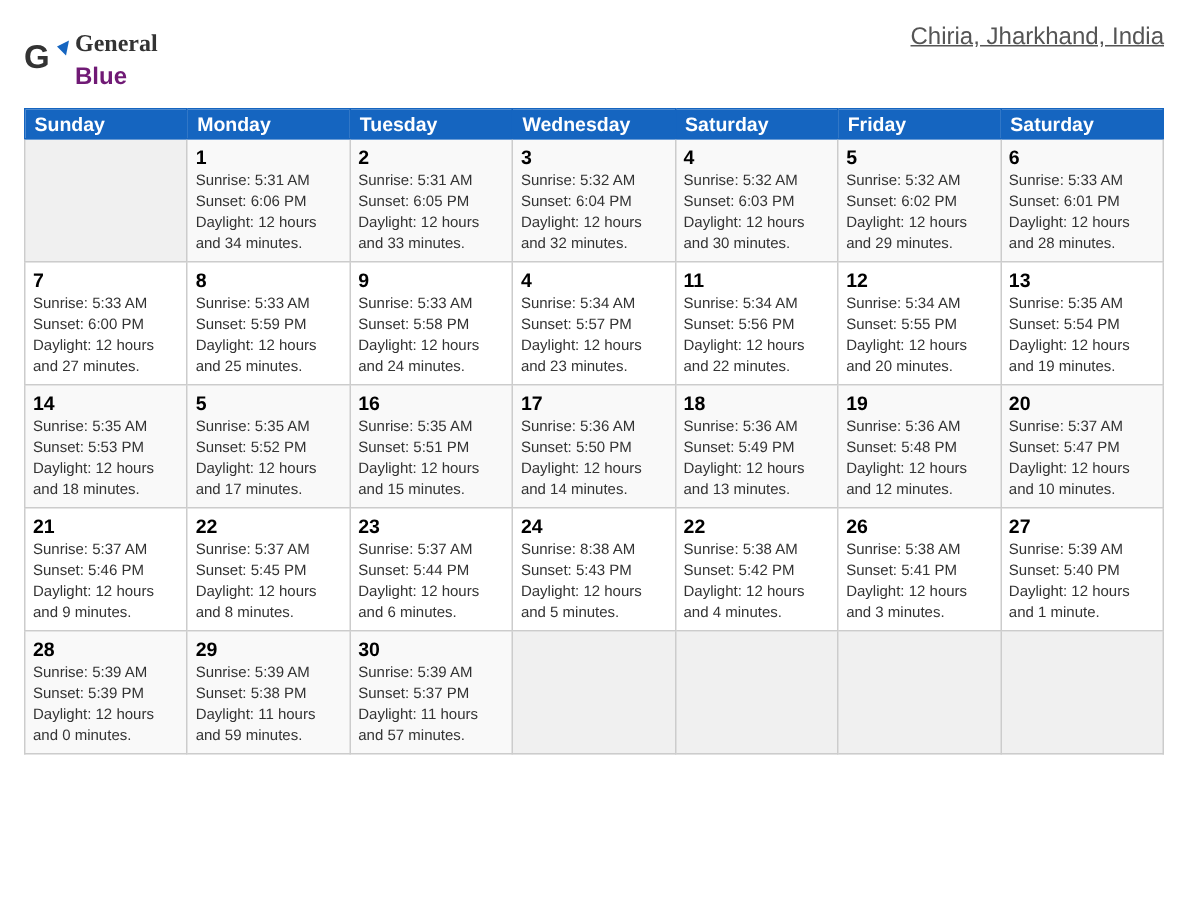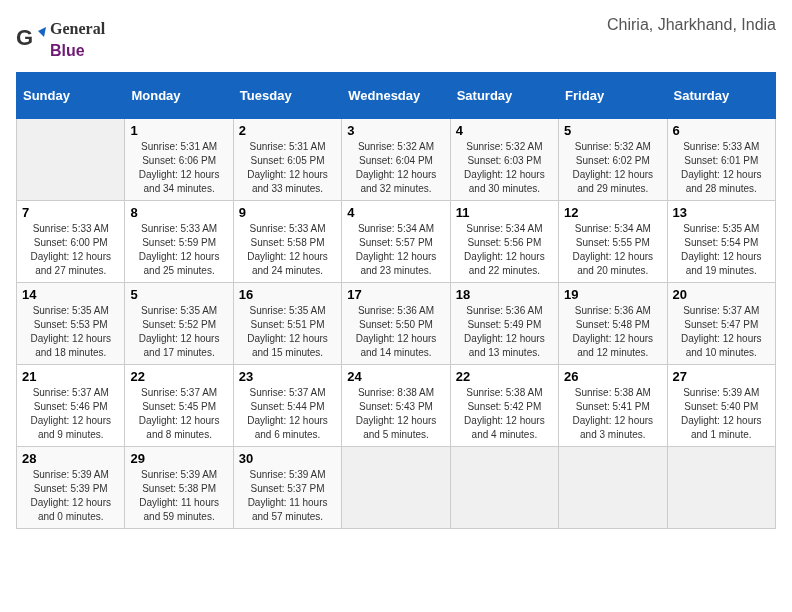--- a/index.html
+++ b/index.html
@@ -33,31 +33,32 @@
     }
     .title-area h1 {
       font-size: 32px;
       font-weight: bold;
       color: #222;
     }
     .title-area h2 {
       font-size: 16px;
       font-weight: normal;
       color: #555;
+      text-decoration: underline;
     }
     table {
       width: 100%;
       border-collapse: collapse;
       font-size: 11px;
     }
     thead tr th {
       background-color: #1565c0;
       color: #fff;
       text-align: left;
-      padding: 15px 6px;
+      padding: 2px 6px;
       font-size: 13px;
       font-weight: bold;
       border: 1px solid #1565c0;
     }
     tbody tr td {
       border: 1px solid #ccc;
       vertical-align: top;
       padding: 4px 5px;
       min-height: 70px;
       width: 14.28%;
@@ -71,21 +72,20 @@
     .day-number {
       font-size: 13px;
       font-weight: bold;
       display: block;
       margin-bottom: 2px;
     }
     .day-info {
       font-size: 10px;
       color: #333;
       line-height: 1.4;
-      text-align: center;
     }
     .empty-cell {
       background-color: #f0f0f0 !important;
     }
   </style>
 </head>
 <body>
 
 <div class="header">
   <div class="logo">

